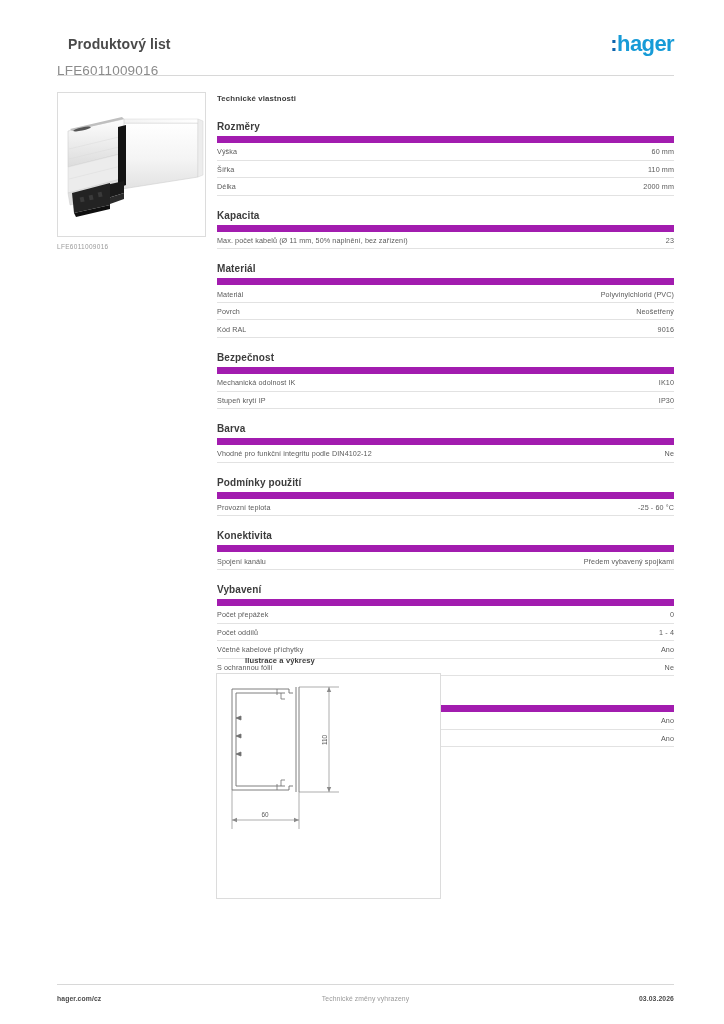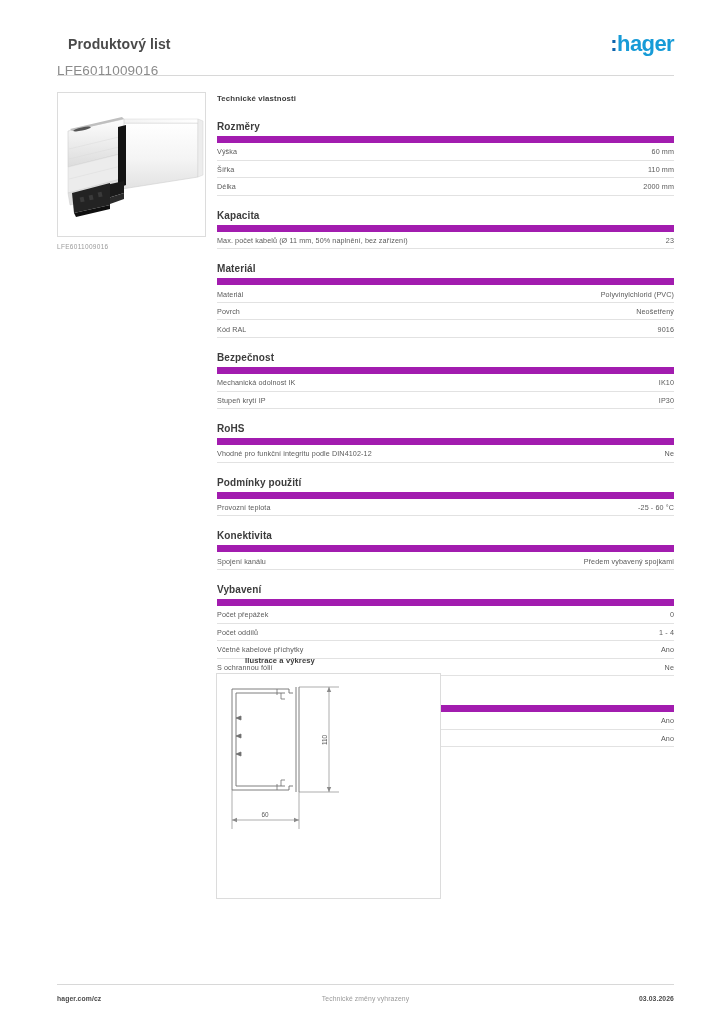--- a/index.html
+++ b/index.html
@@ -306,21 +306,21 @@
         <div class="row">
           <span class="label">Mechanická odolnost IK</span>
           <span class="value">IK10</span>
         </div>
         <div class="row">
           <span class="label">Stupeň krytí IP</span>
           <span class="value">IP30</span>
         </div>
       </div>
       <div class="group">
-        <div class="group-title">RoHS</div>
+        <div class="group-title">Barva</div>
         <div class="row">
           <span class="label">Vhodné pro funkční integritu podle DIN4102-12</span>
           <span class="value">Ne</span>
         </div>
       </div>
       <div class="group">
         <div class="group-title">Podmínky použití</div>
         <div class="row">
           <span class="label">Provozní teplota</span>
           <span class="value">-25 - 60 °C</span>

